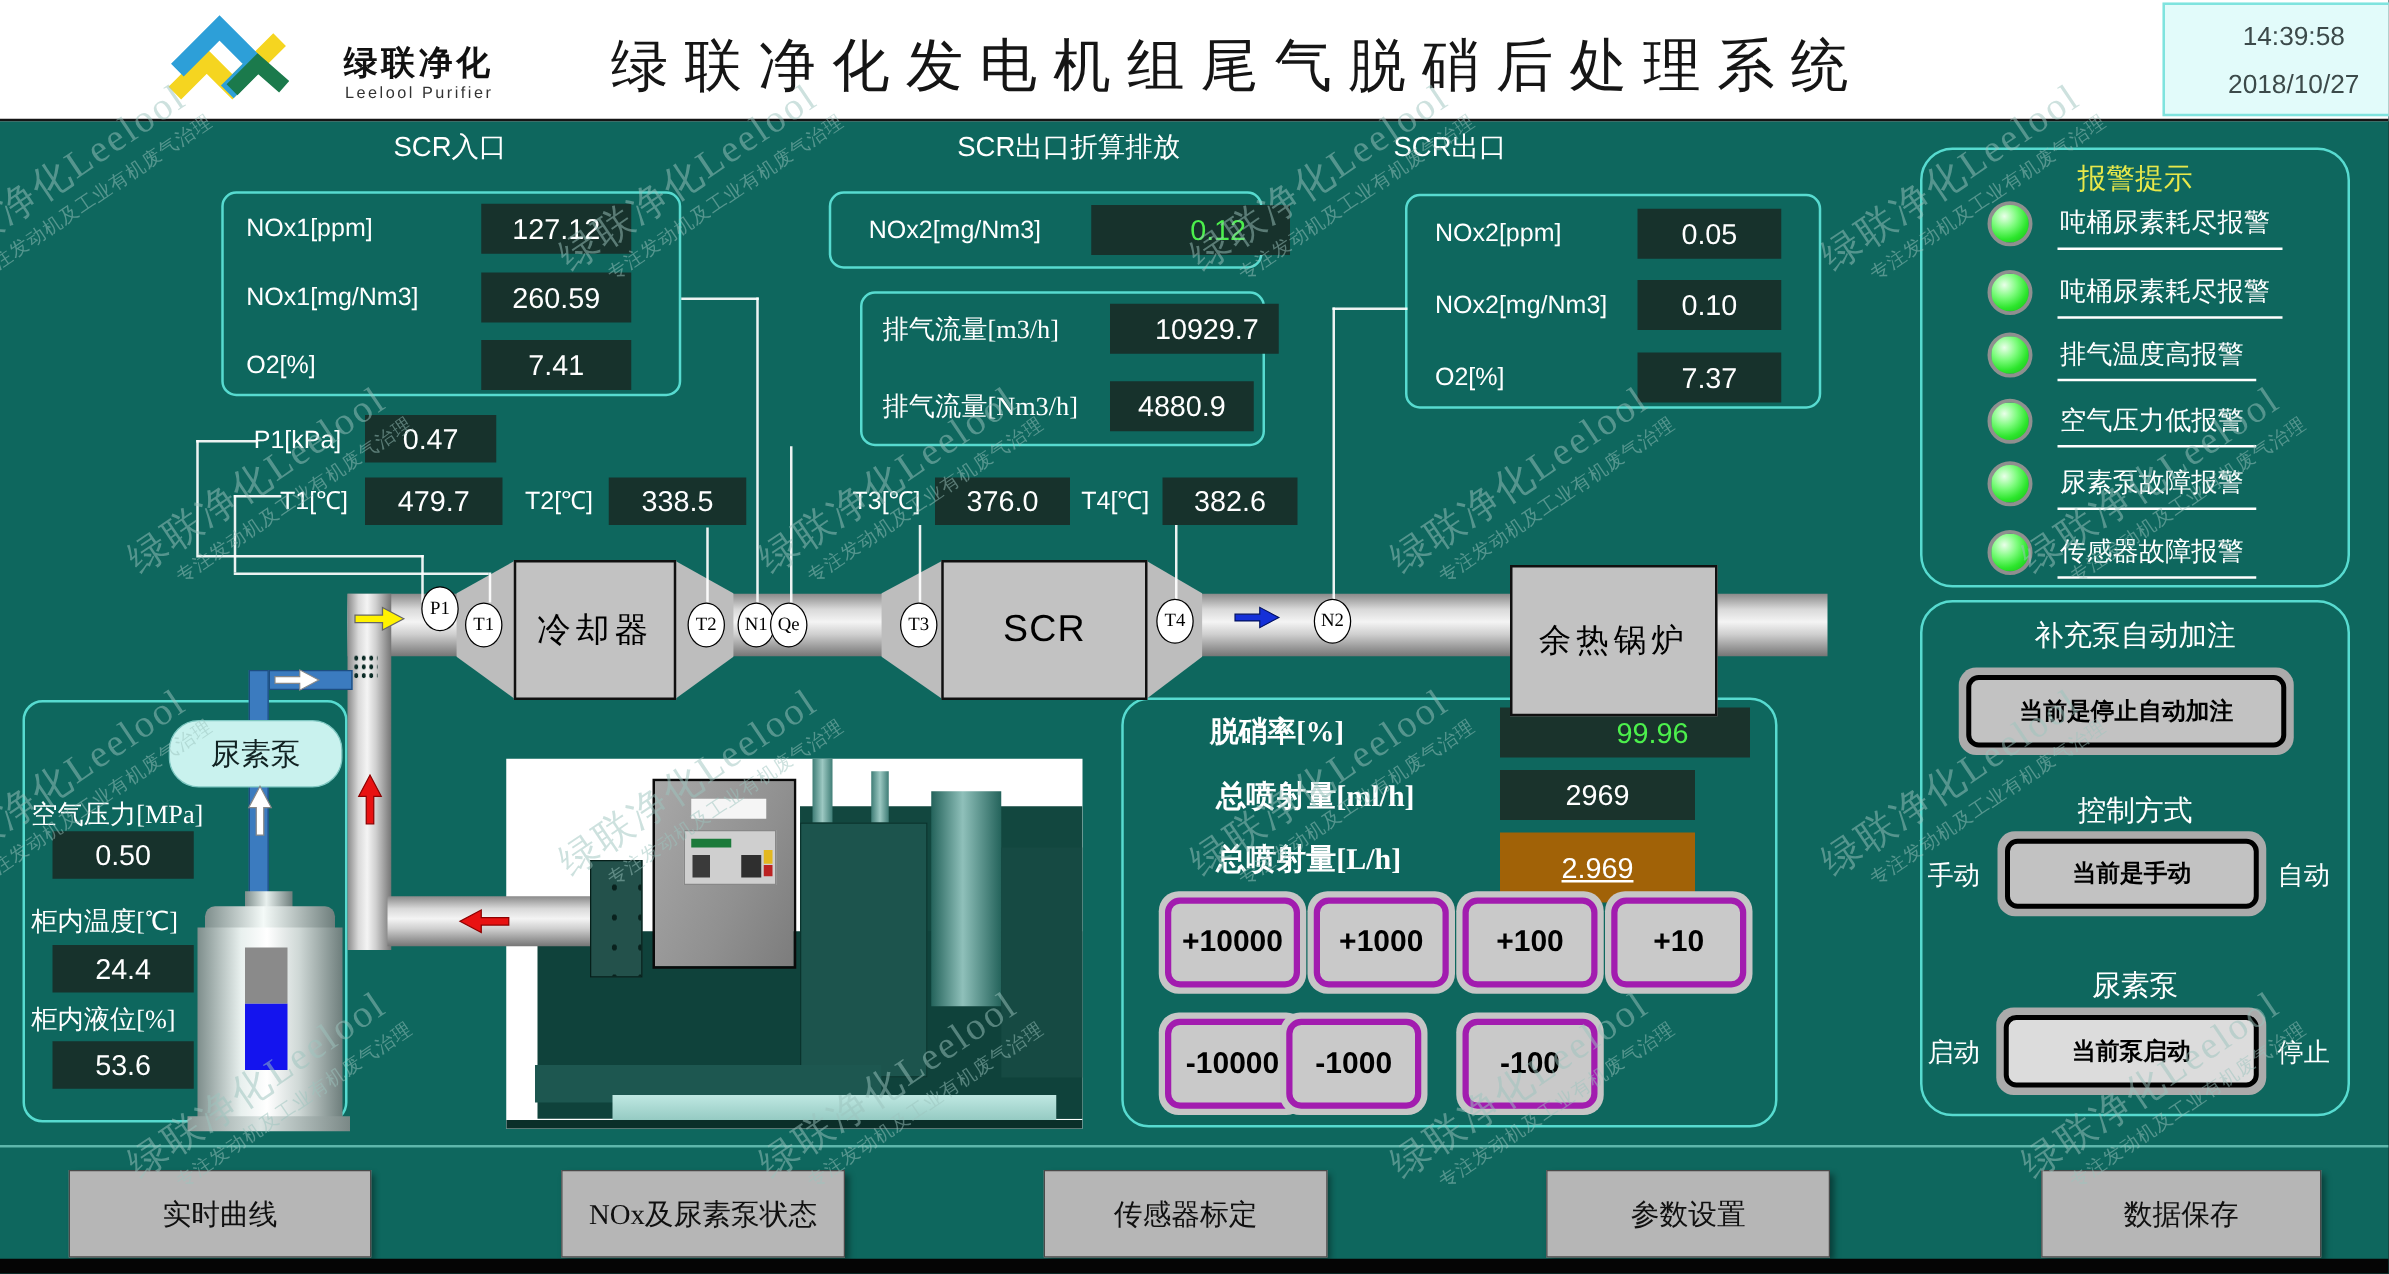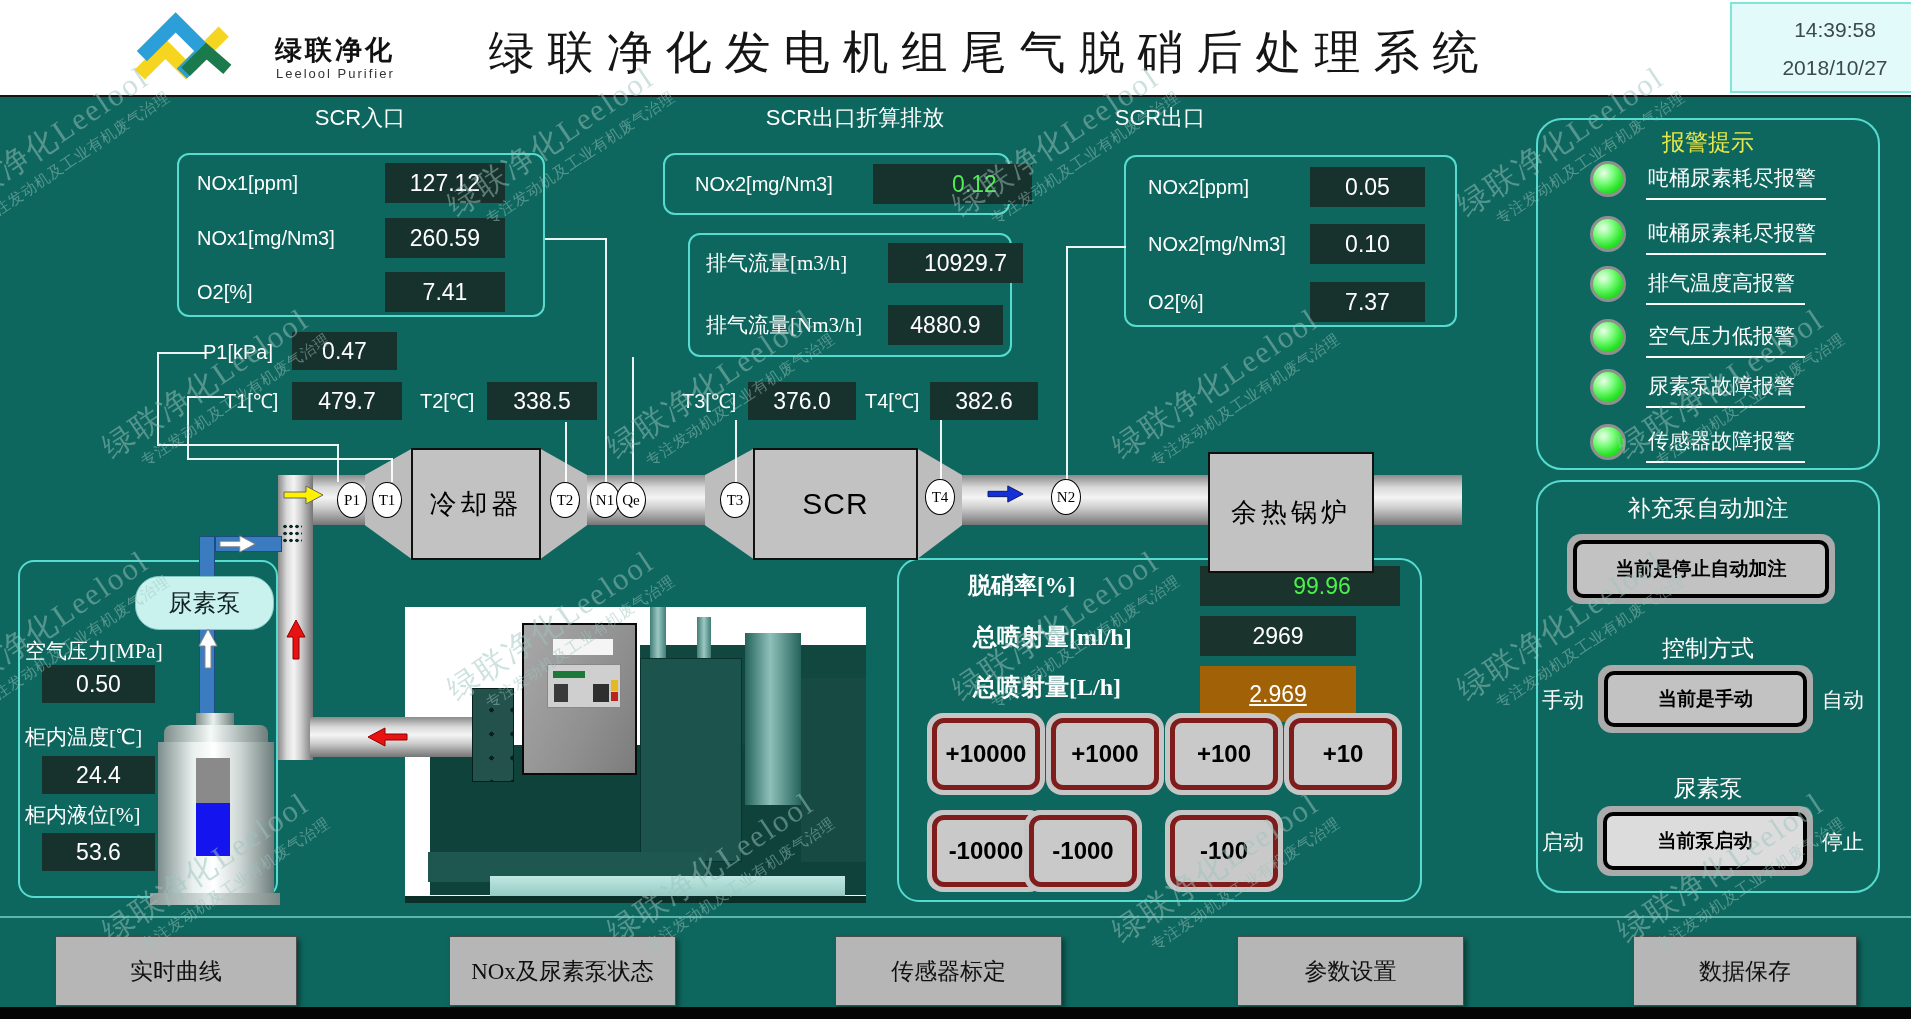--- a/index.html
+++ b/index.html
@@ -17,21 +17,21 @@
   .vbox{background:#17322C;color:#fff;font-family:"Liberation Sans",sans-serif;font-size:23px;display:flex;align-items:center;justify-content:center;}
   .green{color:#4CF04C !important;padding-left:44px;}
   .panel{border:2px solid #57DBD0;border-radius:12px;box-sizing:border-box;}
   .bigpanel{border:2px solid #57DBD0;border-radius:26px;box-sizing:border-box;}
   .ptitle{color:#fff;font-family:"Liberation Sans",sans-serif;font-size:22px;white-space:nowrap;text-align:center;}
   .lamp{width:36px;height:36px;border-radius:50%;border:3px solid #8f8f8f;box-sizing:border-box;background:radial-gradient(circle at 35% 30%, #eaffea 0%, #7dfc7d 35%, #2ce62c 65%, #17b417 100%);}
   .alabel{color:#fff;font-family:"Liberation Serif",serif;font-size:21px;border-bottom:2px solid #fff;padding:0 10px 6px 2px;white-space:nowrap;}
   .ctrl-outer{background:#ABABAB;border-radius:14px;}
   .ctrl-inner{position:absolute;left:6px;top:6px;right:6px;bottom:6px;border:4px solid #000;border-radius:10px;background:#C2C2C2;display:flex;align-items:center;justify-content:center;font-family:"Liberation Serif",serif;font-weight:bold;font-size:19px;color:#000;white-space:nowrap;}
   .pm{background:#C6C6C6;border-radius:16px;}
-  .pm-in{position:absolute;left:5px;top:5px;right:5px;bottom:5px;border:5px solid #7f1d1d;border-radius:12px;background:#C9C9C9;display:flex;align-items:center;justify-content:center;font-family:"Liberation Sans",sans-serif;font-weight:bold;font-size:24px;color:#000;}
+  .pm-in{position:absolute;left:5px;top:5px;right:5px;bottom:5px;border:5px solid #a21caf;border-radius:12px;background:#C9C9C9;display:flex;align-items:center;justify-content:center;font-family:"Liberation Sans",sans-serif;font-weight:bold;font-size:24px;color:#000;}
   .navbtn{background:#B6B6B6;border:1px solid #4a4a4a;box-shadow:3px 3px 5px rgba(0,0,0,.4);color:#101010;font-family:"Liberation Serif",serif;font-size:23px;display:flex;align-items:center;justify-content:center;box-sizing:border-box;}
   .circle{background:#fff;border:1.5px solid #000;border-radius:50%;display:flex;align-items:center;justify-content:center;font-family:"Liberation Serif",serif;font-size:15px;color:#000;box-sizing:border-box;z-index:7;}
   .line{background:#ffffff;opacity:.92;z-index:4;}
   .pipeH{background:linear-gradient(180deg,#8a8a8a 0%,#d9d9d9 25%,#f4f4f4 45%,#cfcfcf 65%,#757575 100%);z-index:2;}
   .pipeV{background:linear-gradient(90deg,#8a8a8a 0%,#d9d9d9 25%,#f4f4f4 45%,#cfcfcf 65%,#757575 100%);z-index:2;}
   .unit{background:#C2C2C2;border:2px solid #101010;box-sizing:border-box;display:flex;align-items:center;justify-content:center;z-index:3;}
   .wedgeL{background:#BDBDBD;clip-path:polygon(0 24%,100% 0%,100% 100%,0 69%);z-index:3;}
   .wedgeR{background:#BDBDBD;clip-path:polygon(0 0%,100% 24%,100% 69%,0 100%);z-index:3;}
   .unitname{font-family:"Liberation Serif",serif;font-size:27px;color:#000;letter-spacing:4px;}
   .bluepipe{background:#3B7BBF;border:1px solid #1d4d80;box-sizing:border-box;z-index:3;}
@@ -132,21 +132,21 @@
     <div class="abs wedgeL" style="left:705px;top:351px;width:50px;height:112px;"></div>
     <div class="abs wedgeR" style="left:916px;top:351px;width:46px;height:112px;"></div>
     <div class="abs unit" style="left:753px;top:351px;width:165px;height:112px;">
       <span class="unitname" style="font-family:'Liberation Sans',sans-serif;letter-spacing:1px;font-size:30px;">SCR</span>
     </div>
 
     <div class="abs unit" style="left:1208px;top:355px;width:166px;height:121px;">
       <span class="unitname" style="font-size:26px;">余热锅炉</span>
     </div>
 
-    <div class="abs circle" style="left:337px;top:385px;width:30px;height:36px;">P1</div>
+    <div class="abs circle" style="left:337px;top:372px;width:30px;height:36px;">P1</div>
     <div class="abs circle" style="left:372px;top:385px;width:30px;height:36px;">T1</div>
     <div class="abs circle" style="left:550px;top:385px;width:30px;height:36px;">T2</div>
     <div class="abs circle" style="left:590px;top:385px;width:30px;height:36px;">N1</div>
     <div class="abs circle" style="left:616px;top:385px;width:30px;height:36px;">Qe</div>
     <div class="abs circle" style="left:720px;top:385px;width:30px;height:36px;">T3</div>
     <div class="abs circle" style="left:925px;top:382px;width:30px;height:36px;">T4</div>
     <div class="abs circle" style="left:1051px;top:382px;width:30px;height:36px;">N2</div>
 
     <svg class="arrow" style="left:284px;top:388px;width:40px;height:20px;" viewBox="0 0 40 20">
         <polygon points="0,7 22,7 22,1 39,10 22,19 22,13 0,13" fill="#FFF200" stroke="#666" stroke-width="1"></polygon>

